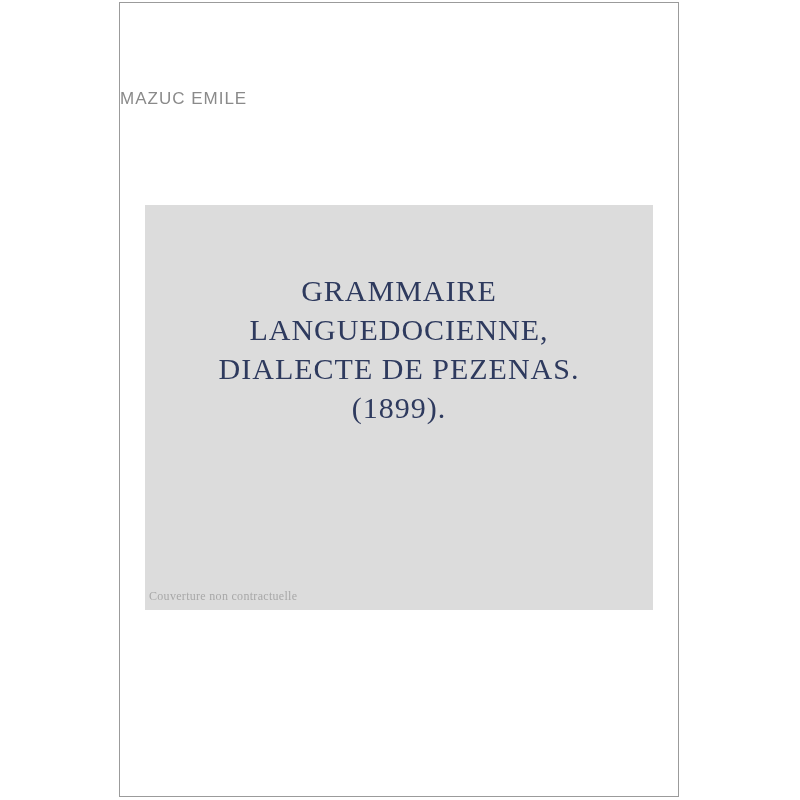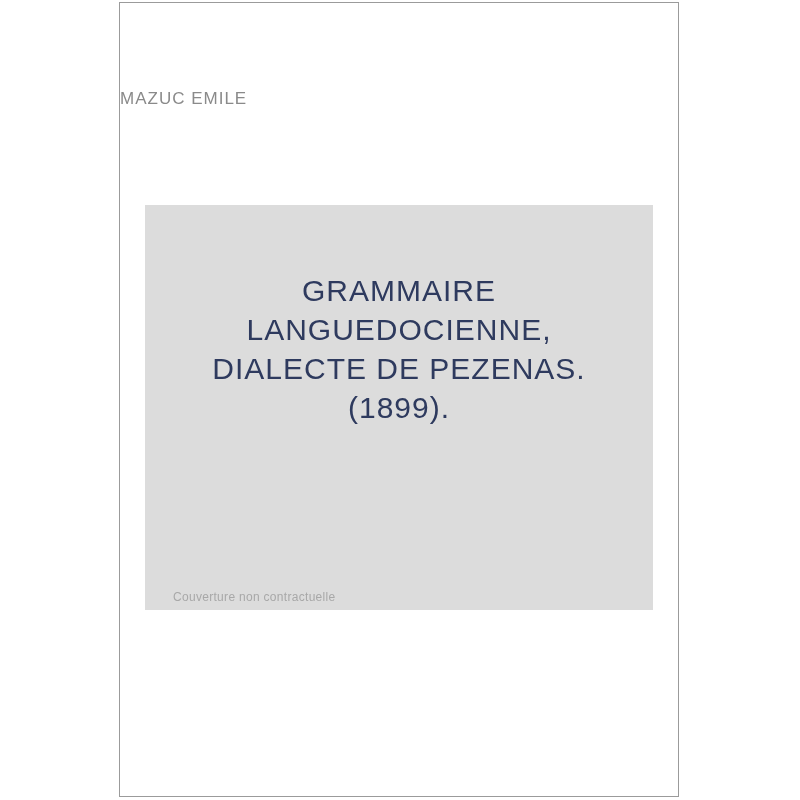--- a/index.html
+++ b/index.html
@@ -35,37 +35,38 @@
     line-height: 20px;
     color: #8a8a8a;
   }
   .title-box {
     position: absolute;
     left: 25px;
     top: 202px;
     width: 508px;
     height: 405px;
     background: #dcdcdc;
+    font-family: Liberation Serif, serif;
   }
   .book-title {
     position: absolute;
     left: 0;
     top: 66px;
     width: 100%;
     text-align: center;
     color: #2e3a5e;
     font-size: 30px;
     font-weight: 300;
     line-height: 39px;
     letter-spacing: 1px;
     white-space: pre-line;
   }
   .cover-disclaimer {
     position: absolute;
-    left: 28px;
+    left: 4px;
     bottom: 6px;
     font-size: 12px;
     font-weight: 300;
     letter-spacing: 0.3px;
     color: #a8a8a8;
   }
 </style>
 </head>
 <body>
 

